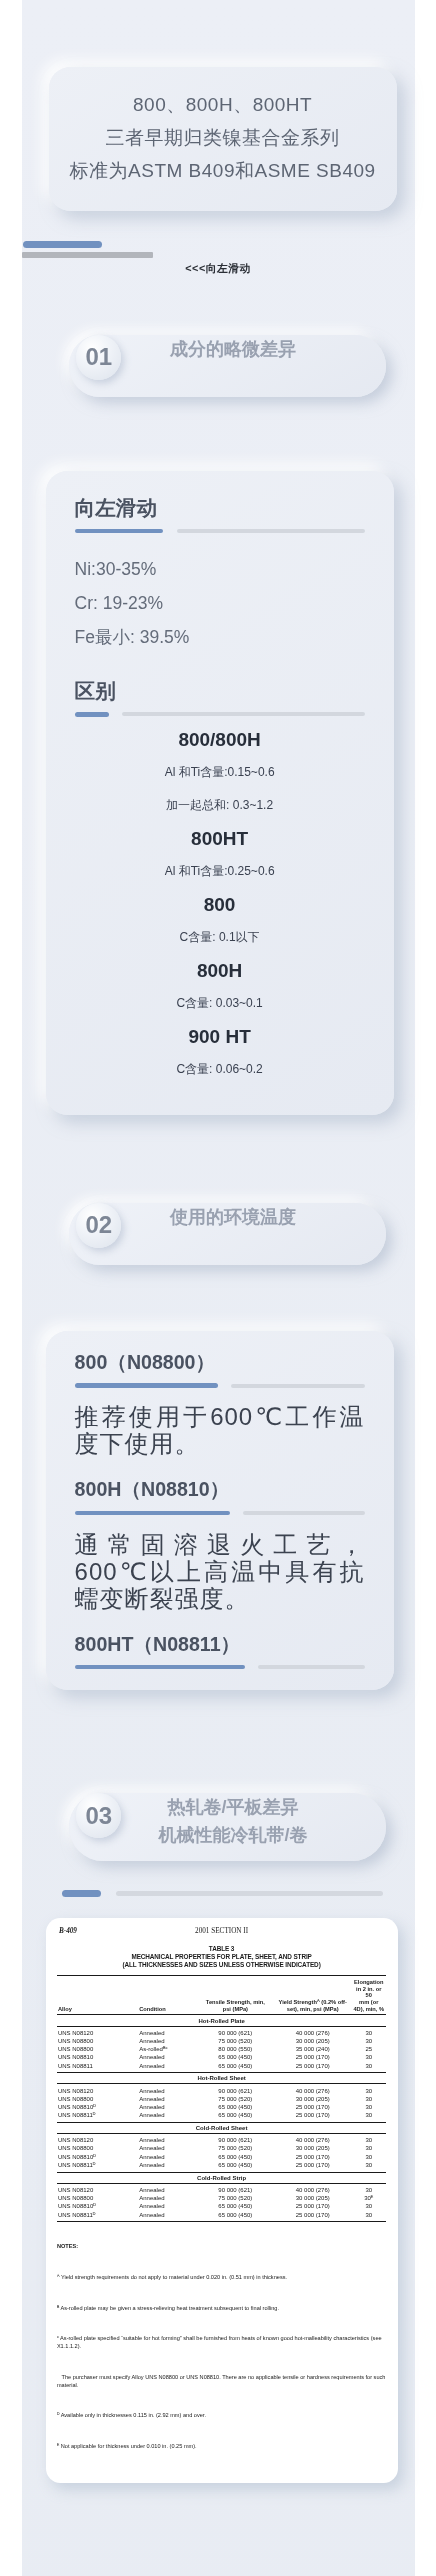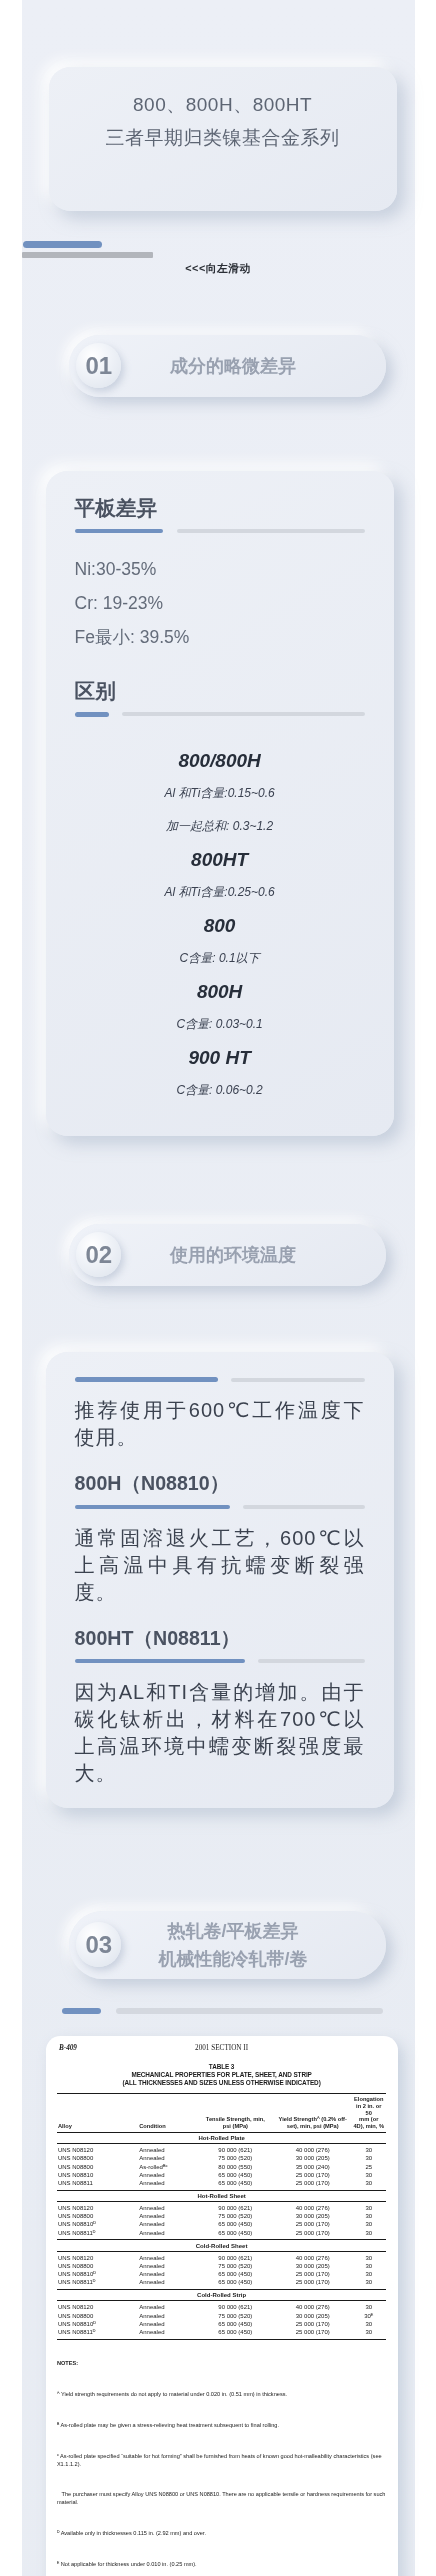--- a/index.html
+++ b/index.html
@@ -7,21 +7,21 @@
   body { font-family:"Liberation Sans","DejaVu Sans",sans-serif; background:#ffffff; }
   .page { position:relative; width:436px; height:4122px; background:#ffffff; overflow:hidden; }
   .column { position:absolute; left:21.6px; top:0; width:393px; height:4114px;
             background:linear-gradient(180deg,#ecEFF6 0%,#e8ecf3 55%,#eaedf3 100%);
             background-color:#e9edf4; }
 
   
   .ncard { background:linear-gradient(150deg,#edf0f6,#e6eaf2);
            box-shadow:7.2px 7.2px 15.5px rgba(165,179,199,.50), -6.2px -6.2px 13.4px rgba(255,255,255,.95);
            border-radius:21.6px; }
-  .sec-pill { display:flex; align-items:center; width:317px; margin-left:47px;
+  .sec-pill { display:flex; align-items:flex-start; width:317px; margin-left:47px;
               border-radius:41px; background:linear-gradient(150deg,#eff2f8,#e5e9f1);
               box-shadow:6.2px 6.2px 13.4px rgba(165,179,199,.55), -5.2px -5.2px 11.3px rgba(255,255,255,.95); }
   .sec-num { flex:0 0 45px; width:45px; height:45px; margin-left:7.7px; border-radius:50%;
              background:radial-gradient(circle at 36% 30%, #ffffff 0%, #f0f3f8 40%, #dde3ec 100%);
              box-shadow:3.1px 3.6px 7.2px rgba(160,174,196,.45);
              display:flex; align-items:center; justify-content:center;
              font-size:24px; font-weight:700; color:#7d8695; }
   .sec-title { flex:1; text-align:center; padding-right:41px;
                font-size:18px; font-weight:600; color:#99a1b0; line-height:28px; }
 
@@ -43,28 +43,28 @@
   .card-1 { margin:74px 0 0 24px; width:348px; padding:23px 29px 29px 29px; }
   .h-main { font-size:20.6px; font-weight:700; color:#4a5261; }
   .urow { display:flex; align-items:center; gap:13.4px; margin-top:7.2px; }
   .u-blue { height:4.6px; border-radius:2.6px; background:#7191c0; }
   .u-gray { height:4.1px; border-radius:2.1px; background:#d3d7de; }
   .card-1 .u1-blue { width:91px; } .card-1 .u1-gray { width:193px; }
   .card-1 .u2-blue { width:36px; }  .card-1 .u2-gray { width:253px; }
   .comp-list { margin-top:18.5px; }
   .comp-list .cline { font-size:17.5px; line-height:34px; color:#646c7a; }
   .h-diff { margin-top:23px; font-size:20.6px; font-weight:700; color:#4a5261; }
-  .entries { margin-top:27px; text-align:center;font-style:italic; }
+  .entries { margin-top:6px; text-align:center; }
   .g-name { font-size:19px; line-height:33px; font-weight:700; color:#272e3a; }
   .g-line { font-size:12px; line-height:33px; color:#3a4150; }
 
   
   .card-2 { margin:66px 0 0 24px; width:348px; padding:18.5px 29px 20.6px 29px; }
   .hb-title { font-size:19.6px; font-weight:700; color:#4a5261; }
-  .hb-para { margin-top:15.5px; font-size:20px; line-height:27px; color:#3b424f; text-align:justify; letter-spacing:1px; }
+  .hb-para { margin-top:15.5px; font-size:24px; line-height:27px; color:#3b424f; text-align:justify; letter-spacing:1px; }
   .hb { margin-top:19px; }
   .hb:first-of-type { margin-top:0; }
   .hb:nth-of-type(1) .u-blue { width:143px; } .hb:nth-of-type(1) .u-gray { flex:1; }
   .hb:nth-of-type(2) .u-blue { width:155px; } .hb:nth-of-type(2) .u-gray { flex:1; }
   .hb:nth-of-type(3) .u-blue { width:170px; } .hb:nth-of-type(3) .u-gray { flex:1; }
 
   .bars2 { margin-top:29px; display:flex; align-items:center; }
   .bars2 .b-blue { margin-left:40px; width:39px; height:6.7px; border-radius:3.6px; background:#7191c0; }
   .bars2 .b-gray { margin-left:15.5px; width:267px; height:5.7px; border-radius:3.1px; background:#d4d8df; }
 
@@ -97,35 +97,36 @@
 </style>
 </head>
 <body>
 
 <div class="page">
   <div class="column">
 
     <div class="ncard intro-card">
       <div class="iline">800、800H、800HT</div>
       <div class="iline">三者早期归类镍基合金系列</div>
+      <div class="iline">标准为ASTM B409和ASME SB409</div>
     </div>
 
     <div class="bars">
       <div class="bar-blue"></div>
       <div class="bar-gray"></div>
     </div>
     <div class="swipe-hint">&lt;&lt;&lt;向左滑动</div>
 
     <div class="sec-pill pill-01">
       <div class="sec-num">01</div>
       <div class="sec-title">成分的略微差异</div>
     </div>
 
     <div class="ncard card-1">
-      <div class="h-main">平板差异</div>
+      <div class="h-main">向左滑动</div>
       <div class="urow">
         <div class="u-blue u1-blue"></div>
         <div class="u-gray u1-gray"></div>
       </div>
       <div class="comp-list">
         <div class="cline">Ni:30-35%</div>
         <div class="cline">Cr: 19-23%</div>
         <div class="cline">Fe最小: 39.5%</div>
       </div>
       <div class="h-diff">区别</div>
@@ -162,20 +163,21 @@
     </div>
 
     <div class="sec-pill pill-02">
       <div class="sec-num">02</div>
       <div class="sec-title">使用的环境温度</div>
     </div>
 
     <div class="ncard card-2">
 
         <div class="hb">
+          <div class="hb-title">800（N08800）</div>
           <div class="urow">
             <div class="u-blue"></div>
             <div class="u-gray"></div>
           </div>
           <div class="hb-para">推荐使用于600℃工作温度下使用。</div>
         </div>
 
         <div class="hb">
           <div class="hb-title">800H（N08810）</div>
           <div class="urow">
@@ -184,21 +186,20 @@
           </div>
           <div class="hb-para">通常固溶退火工艺，600℃以上高温中具有抗蠕变断裂强度。</div>
         </div>
 
         <div class="hb">
           <div class="hb-title">800HT（N08811）</div>
           <div class="urow">
             <div class="u-blue"></div>
             <div class="u-gray"></div>
           </div>
-          <div class="hb-para">因为AL和TI含量的增加。由于碳化钛析出，材料在700℃以上高温环境中蠕变断裂强度最大。</div>
         </div>
 
     </div>
 
     <div class="sec-pill pill-03">
       <div class="sec-num">03</div>
       <div class="sec-title">
         <div>热轧卷/平板差异</div>
         <div>机械性能冷轧带/卷</div>
       </div>

